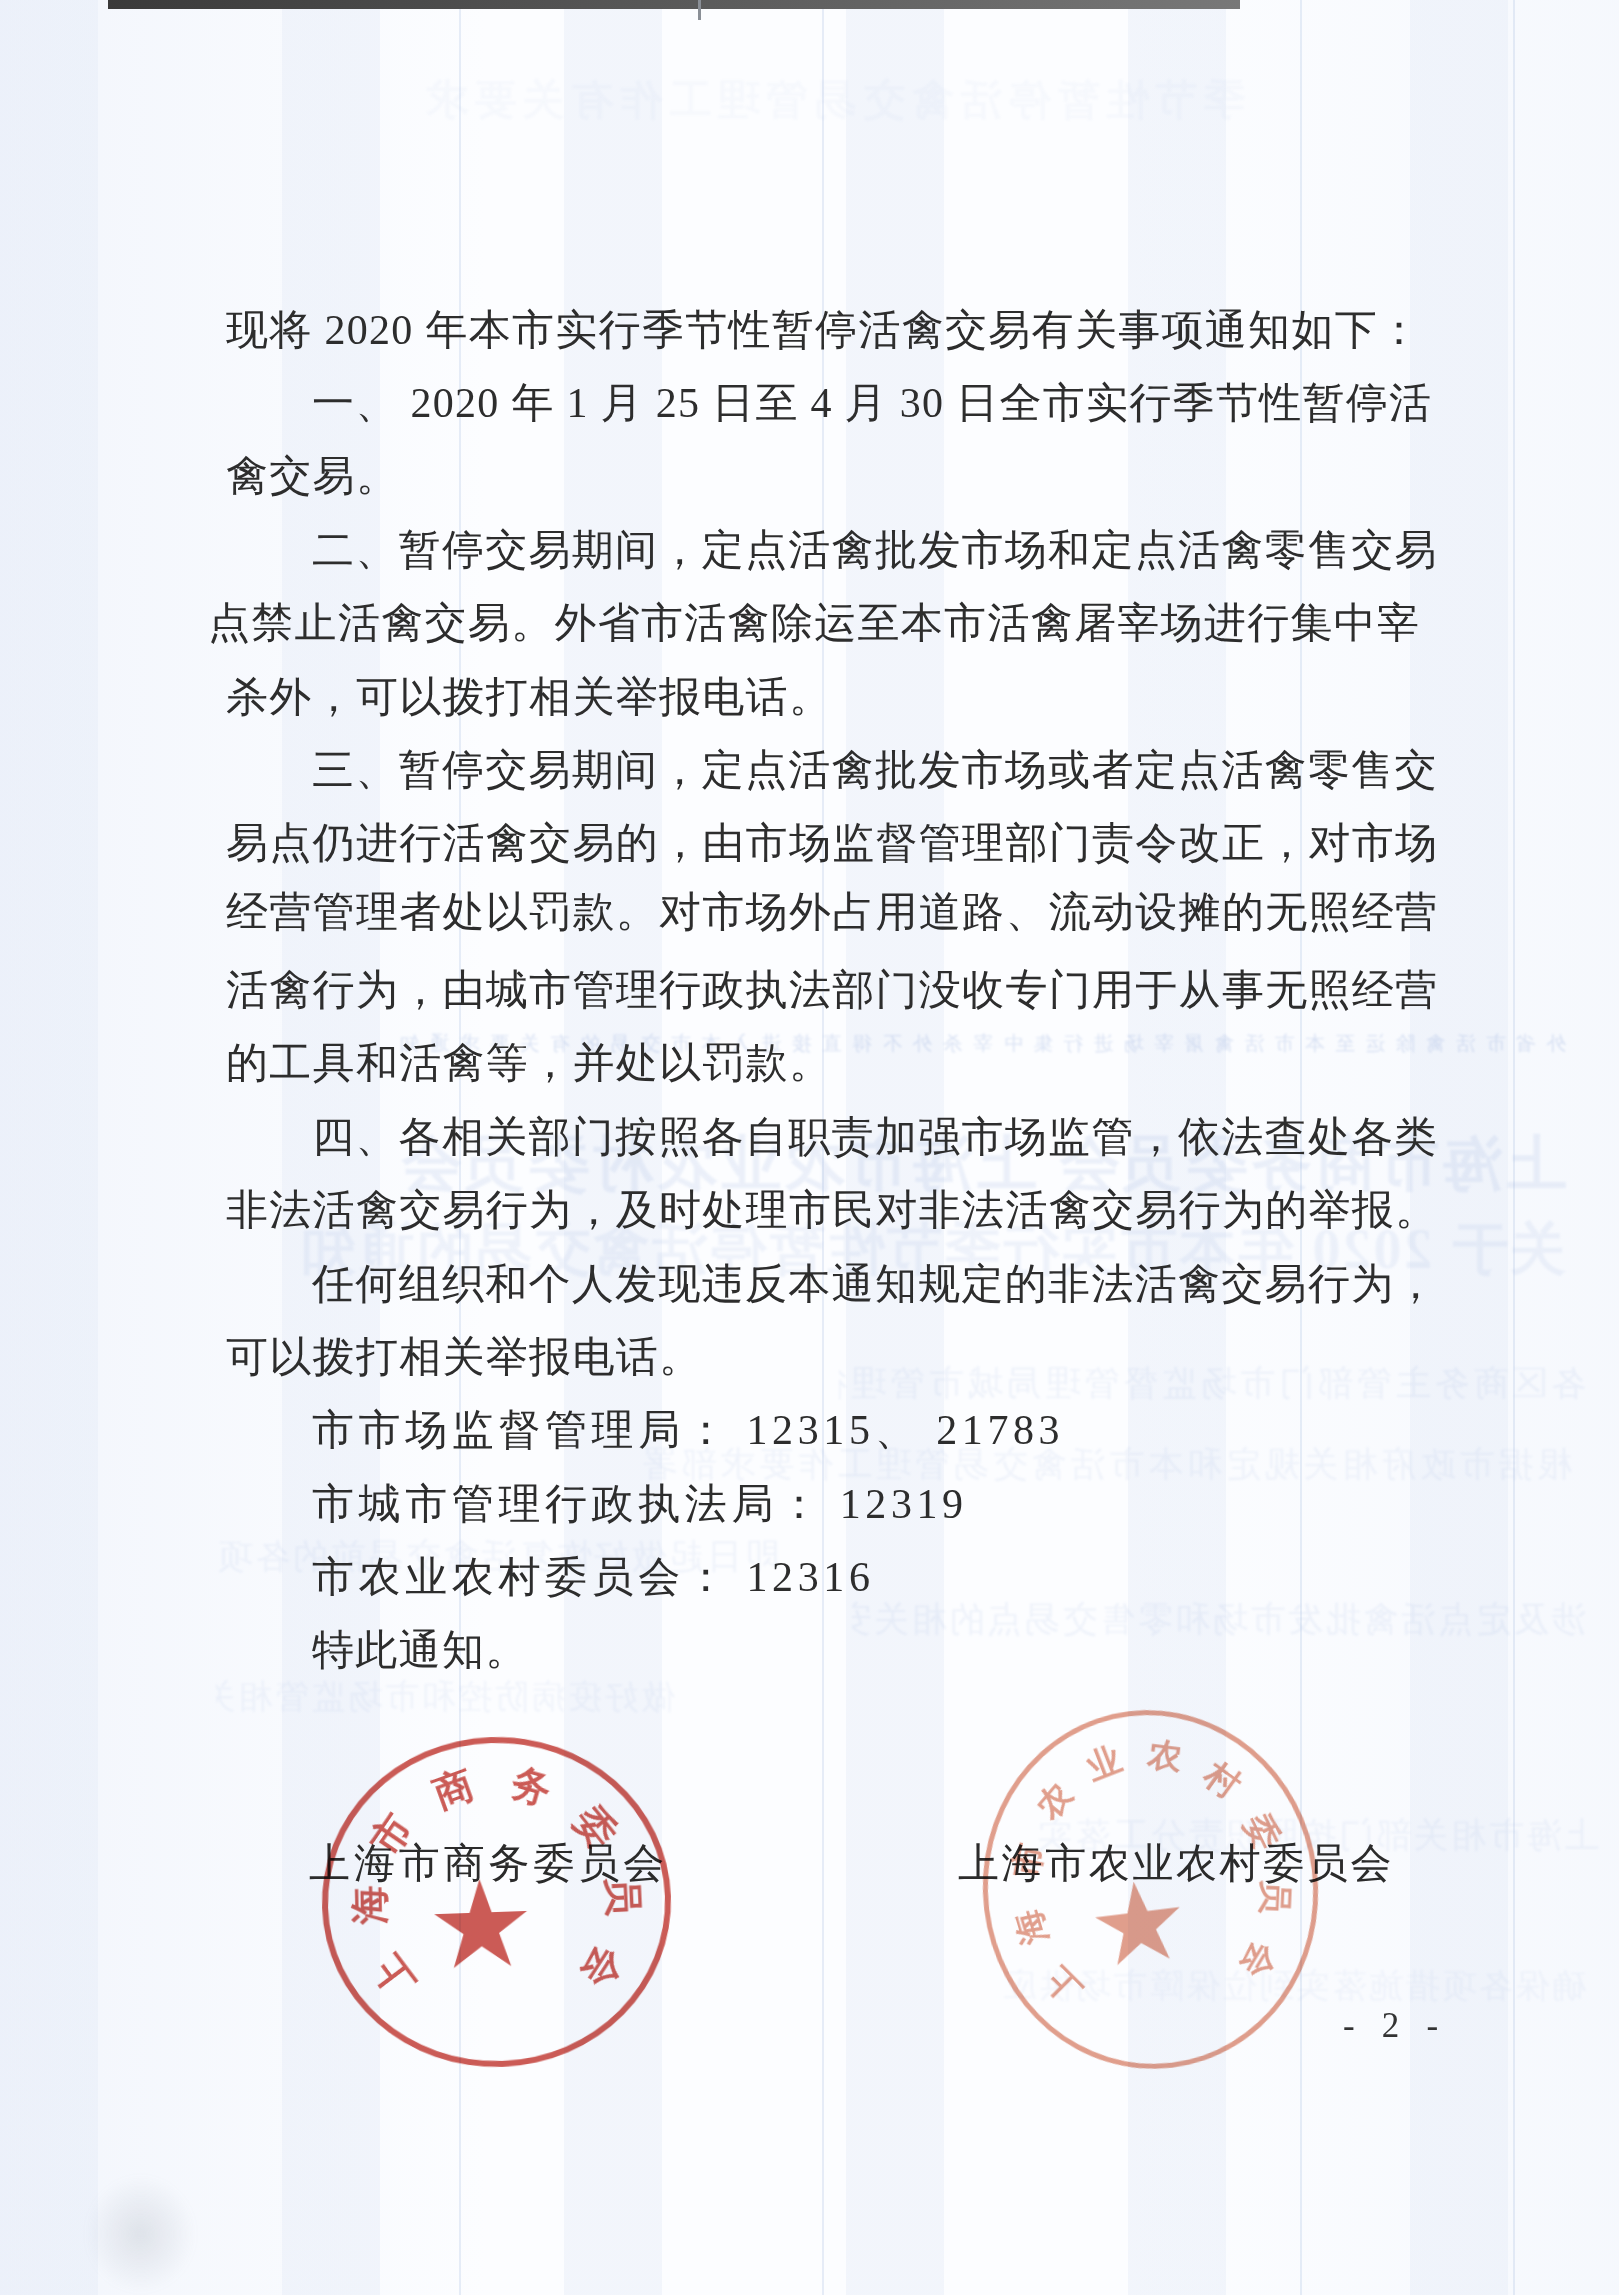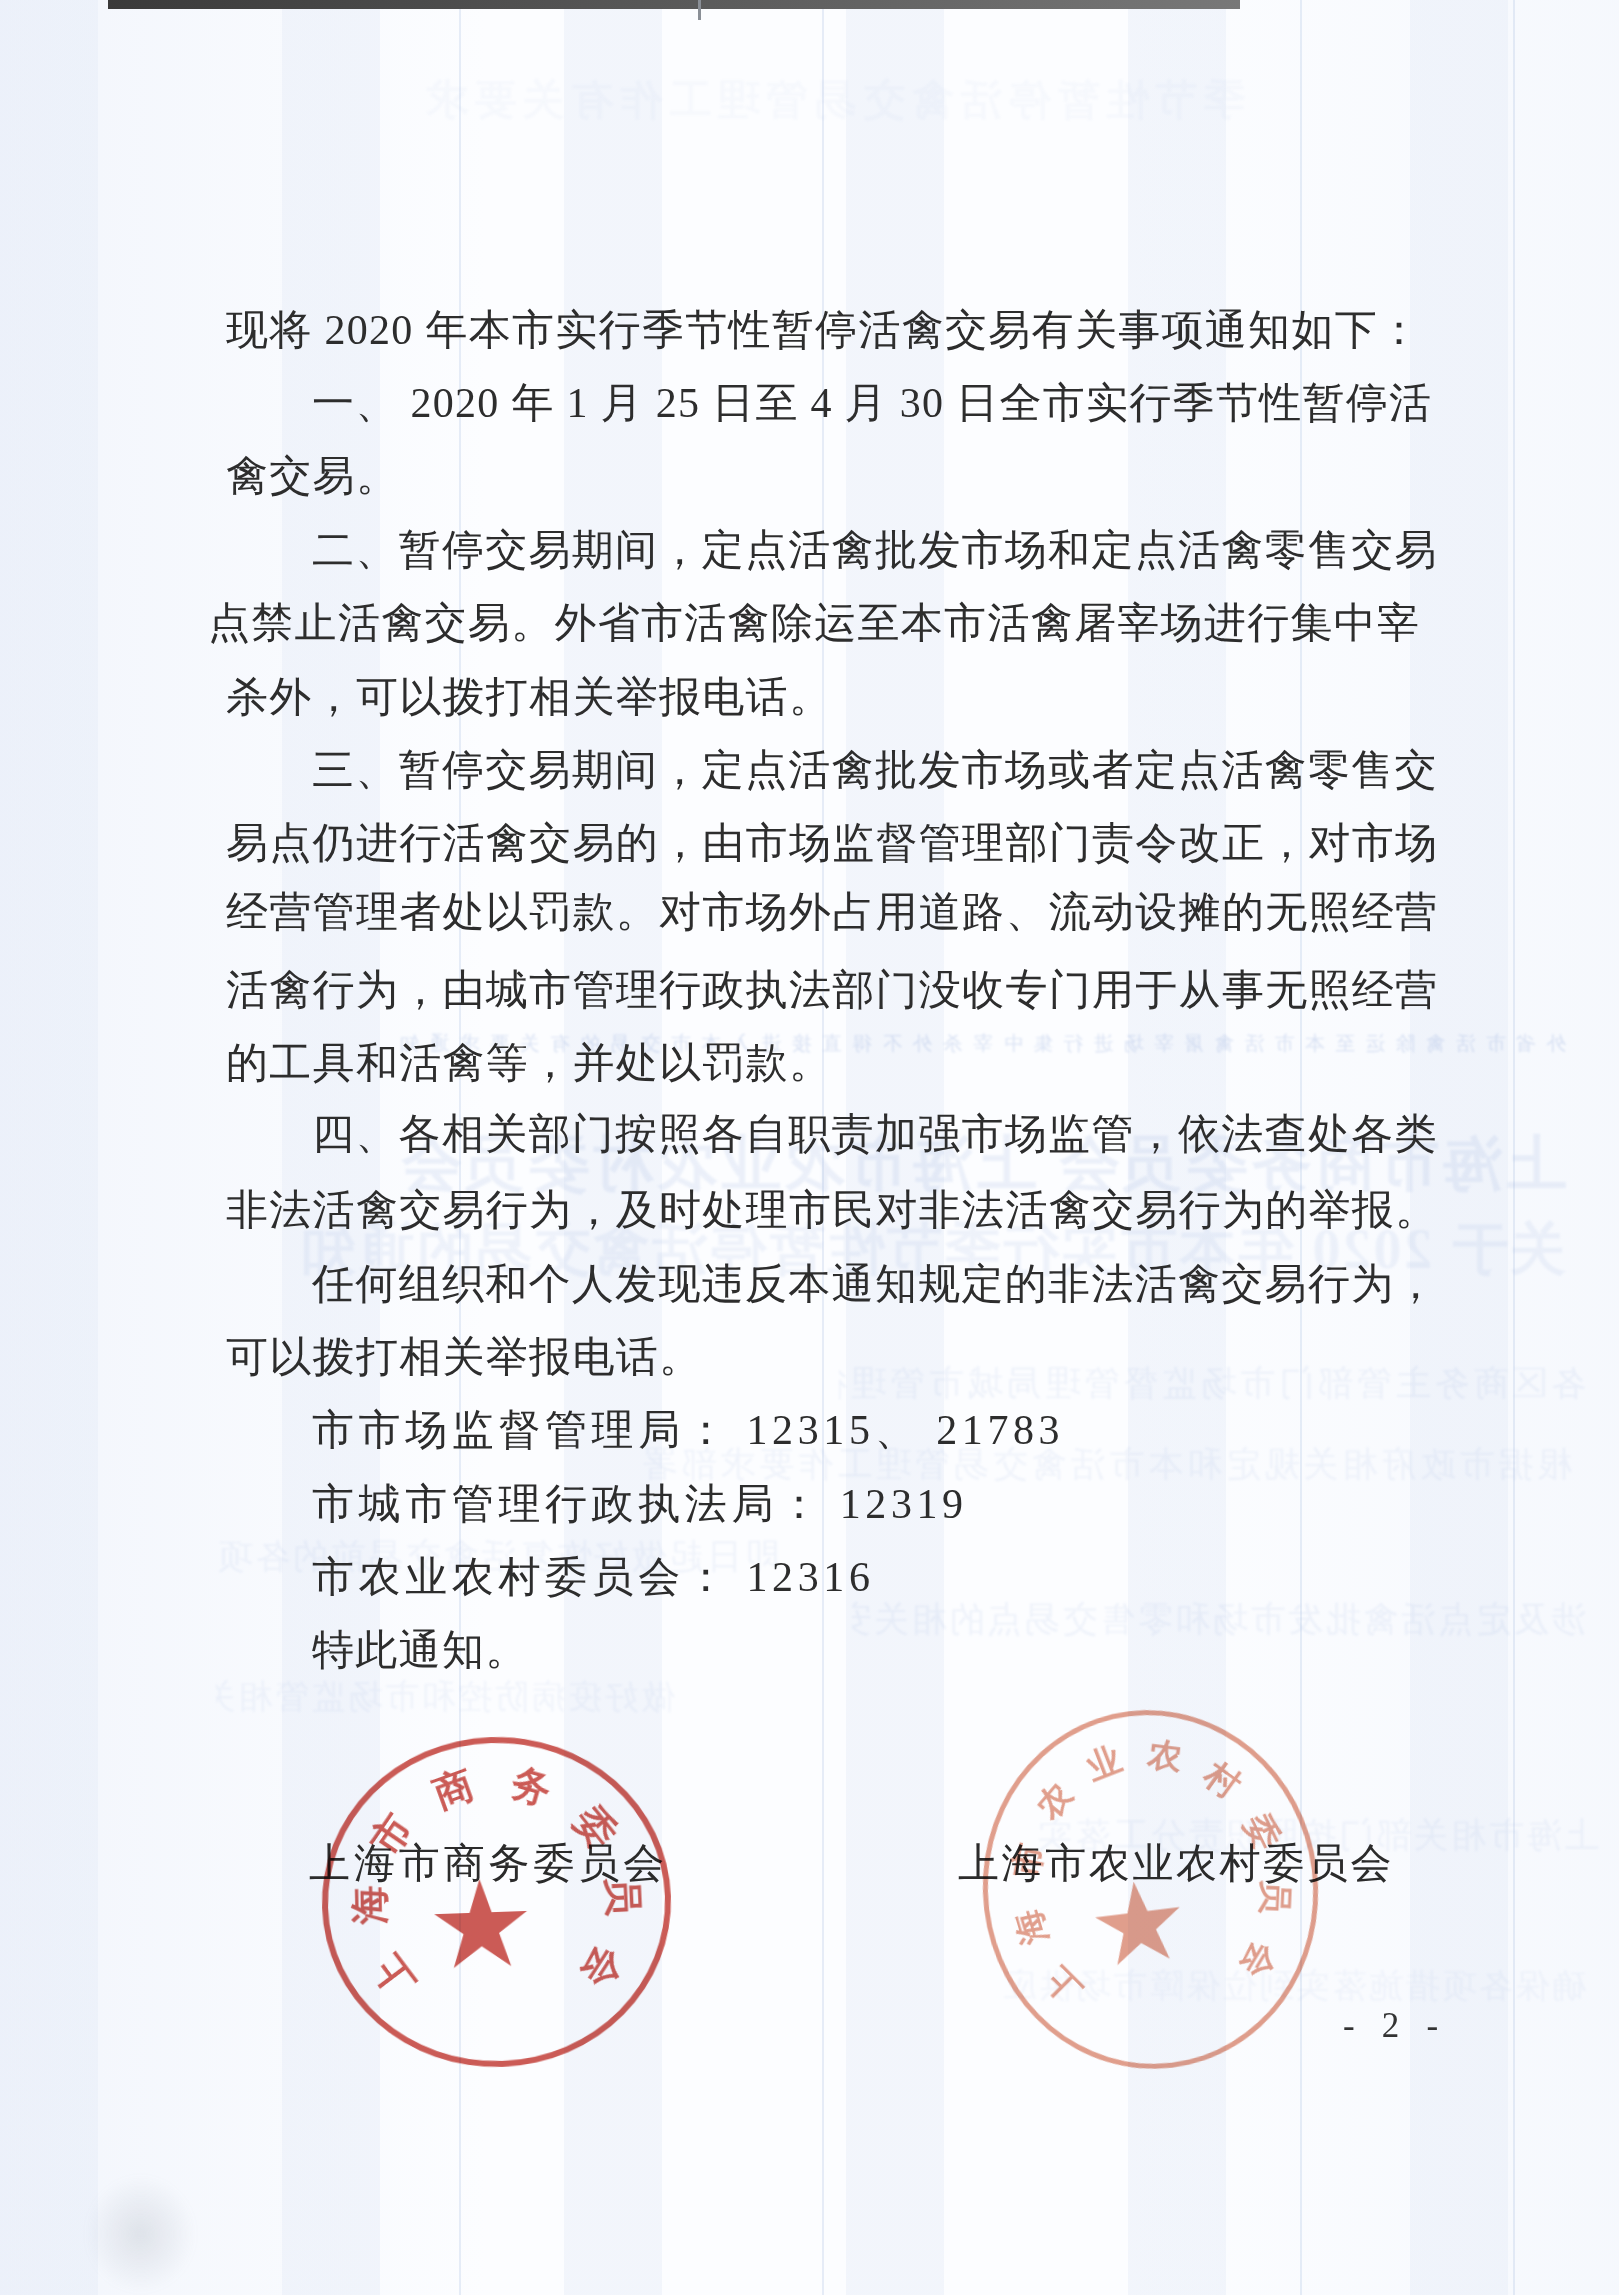--- a/index.html
+++ b/index.html
@@ -77,21 +77,21 @@
       <div class="body-line" style="top: 374px; left: 312px;">一、 2020 年 1 月 25 日至 4 月 30 日全市实行季节性暂停活</div>
       <div class="body-line" style="top: 447px; left: 226px;">禽交易。</div>
       <div class="body-line" style="top: 521px; left: 312px;">二、暂停交易期间，定点活禽批发市场和定点活禽零售交易</div>
       <div class="body-line" style="top: 594px; left: 208px;">点禁止活禽交易。外省市活禽除运至本市活禽屠宰场进行集中宰</div>
       <div class="body-line" style="top: 668px; left: 226px;">杀外，可以拨打相关举报电话。</div>
       <div class="body-line" style="top: 741px; left: 312px;">三、暂停交易期间，定点活禽批发市场或者定点活禽零售交</div>
       <div class="body-line" style="top: 814px; left: 226px;">易点仍进行活禽交易的，由市场监督管理部门责令改正，对市场</div>
       <div class="body-line" style="top: 883px; left: 226px;">经营管理者处以罚款。对市场外占用道路、流动设摊的无照经营</div>
       <div class="body-line" style="top: 961px; left: 226px;">活禽行为，由城市管理行政执法部门没收专门用于从事无照经营</div>
       <div class="body-line" style="top: 1034px; left: 226px;">的工具和活禽等，并处以罚款。</div>
-      <div class="body-line" style="top: 1108px; left: 312px; font-family: Liberation Mono, monospace;">四、各相关部门按照各自职责加强市场监管，依法查处各类</div>
+      <div class="body-line" style="top: 1108px; left: 312px;">四、各相关部门按照各自职责加强市场监管，依法查处各类</div>
       <div class="body-line" style="top: 1181px; left: 226px;">非法活禽交易行为，及时处理市民对非法活禽交易行为的举报。</div>
       <div class="body-line" style="top: 1255px; left: 312px;">任何组织和个人发现违反本通知规定的非法活禽交易行为，</div>
       <div class="body-line" style="top: 1328px; left: 226px;">可以拨打相关举报电话。</div>
       <div class="body-line nums" style="top: 1401px; left: 312px;">市市场监督管理局： 12315、 21783</div>
       <div class="body-line nums" style="top: 1475px; left: 312px;">市城市管理行政执法局： 12319</div>
       <div class="body-line nums" style="top: 1548px; left: 312px;">市农业农村委员会： 12316</div>
       <div class="body-line" style="top: 1621px; left: 312px;">特此通知。</div>
     </div>
 
   <div class="sig" style="left:309px;top:1835px;letter-spacing:3.9px;">上海市商务委员会</div>

